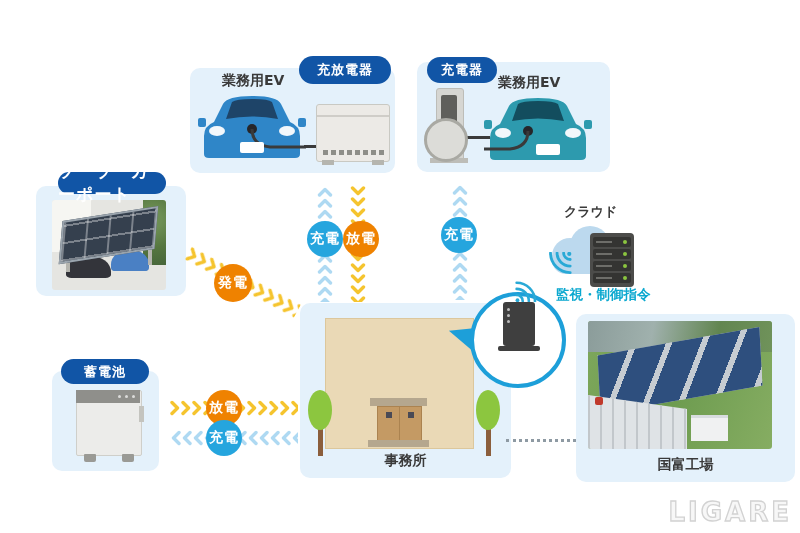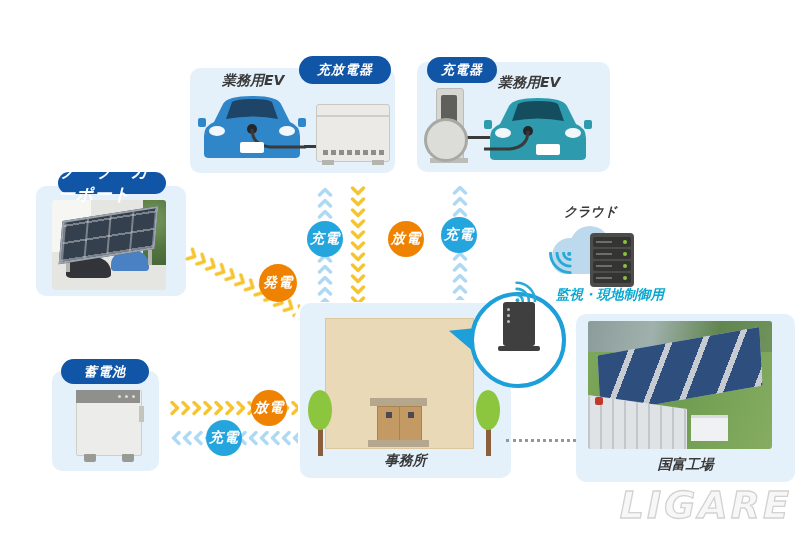--- a/index.html
+++ b/index.html
@@ -1,26 +1,26 @@
 <!DOCTYPE html>
 <html><head>
 <meta charset="utf-8">
 <style>
   html,body{margin:0;padding:0;background:#fff;}
   #canvas{position:relative;width:800px;height:533px;background:#ffffff;overflow:hidden;
-          font-family:"DejaVu Sans","Liberation Sans",sans-serif;font-style:italic;}
+          font-family:"DejaVu Sans","Liberation Sans",sans-serif;}
   .card{position:absolute;background:#e4f1fb;border-radius:10px;}
   .badge{position:absolute;background:#1155a6;color:#fff;border-radius:16px;
          display:flex;align-items:center;justify-content:center;z-index:6;
          font-size:13px;font-weight:600;letter-spacing:1px;}
   .lbl{position:absolute;color:#3a3a3a;font-size:14px;font-weight:600;z-index:6;}
   .flow{position:absolute;border-radius:50%;color:#fff;display:flex;align-items:center;
         justify-content:center;font-size:14px;font-weight:600;z-index:4;letter-spacing:1px;}
   .flow.blue{background:#25a5de;}
-  .flow.orange{background:#ef8200;margin-left:45px;}
+  .flow.orange{background:#ef8200;}
   .arrow{position:absolute;z-index:2;}
   
   .charger-box{position:absolute;left:316px;top:104px;width:72px;height:56px;background:#eceae6;
       border:1px solid #c9c9c3;border-radius:3px;z-index:2;}
   .charger-box .lid{position:absolute;left:0;top:10px;width:100%;height:2px;background:#cfcdc8;}
   .charger-box .vents{position:absolute;left:6px;bottom:6px;display:flex;gap:3px;}
   .charger-box .vents i{width:5px;height:5px;background:#8e8e88;display:block;}
   .charger-foot{position:absolute;width:12px;height:5px;background:#b5b5af;top:160px;z-index:2;}
   
   .pole{position:absolute;left:436px;top:88px;width:26px;height:72px;background:#d6d6d2;
@@ -98,21 +98,21 @@
                         repeating-linear-gradient(25deg,rgba(255,255,255,.22) 0 2px,transparent 2px 15px);}
   .fa-facade{position:absolute;left:0;bottom:0;width:54%;height:42%;background:#dfe3e6;
        transform:skewY(8deg);transform-origin:left bottom;
        background-image:repeating-linear-gradient(90deg,#c2c7cb 0 2px,transparent 2px 12px);}
   .fa-logo{position:absolute;left:4%;bottom:34%;width:8px;height:8px;background:#c0392b;border-radius:2px;}
   .fa-annex{position:absolute;left:56%;bottom:6%;width:20%;height:18%;background:#f0f1f2;
        box-shadow:0 -3px 0 #d8dcdf;}
   
   .car-svg{position:absolute;z-index:2;}
   .wifi{position:absolute;z-index:6;}
-  .logo{position:absolute;right:8px;bottom:6px;font-size:38px;font-weight:700;letter-spacing:3px;
+  .logo{position:absolute;right:8px;bottom:6px;font-size:26px;font-weight:700;letter-spacing:3px;
        color:#f7f7f7;-webkit-text-stroke:1.3px #d2d2d2;z-index:8;}
 </style>
 </head>
 <body>
 
 <div id="canvas">
 
   <svg width="0" height="0" style="position:absolute">
     <defs>
       <pattern id="chevUp" width="16" height="11" patternUnits="userSpaceOnUse">
@@ -268,21 +268,21 @@
     <circle cx="4" cy="30" r="2.2" fill="#29a9d6"></circle>
   </svg>
   <svg class="wifi" style="left:514px;top:274px" width="28" height="28" viewBox="0 0 32 32">
     <g fill="none" stroke="#29a9d6" stroke-width="3" stroke-linecap="round">
       <path d="M3,24 A7,7 0 0 1 10,31"></path>
       <path d="M3,17 A14,14 0 0 1 17,31"></path>
       <path d="M3,10 A21,21 0 0 1 24,31"></path>
     </g>
     <circle cx="4" cy="30" r="2.2" fill="#29a9d6"></circle>
   </svg>
-  <div class="teal-lbl">監視・現地制御用</div>
+  <div class="teal-lbl">監視・制御指令</div>
 
   <div class="bubble-tail"></div>
   <div class="bubble"></div>
   <div class="ctrl-device">
     <i style="top:6px"></i>
       <i style="top:12px"></i>
       <i style="top:18px"></i>
   </div>
   <div class="ctrl-base"></div>
 

